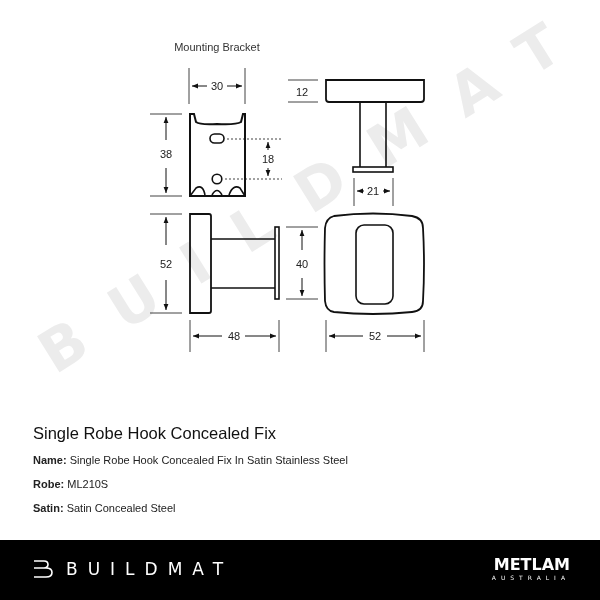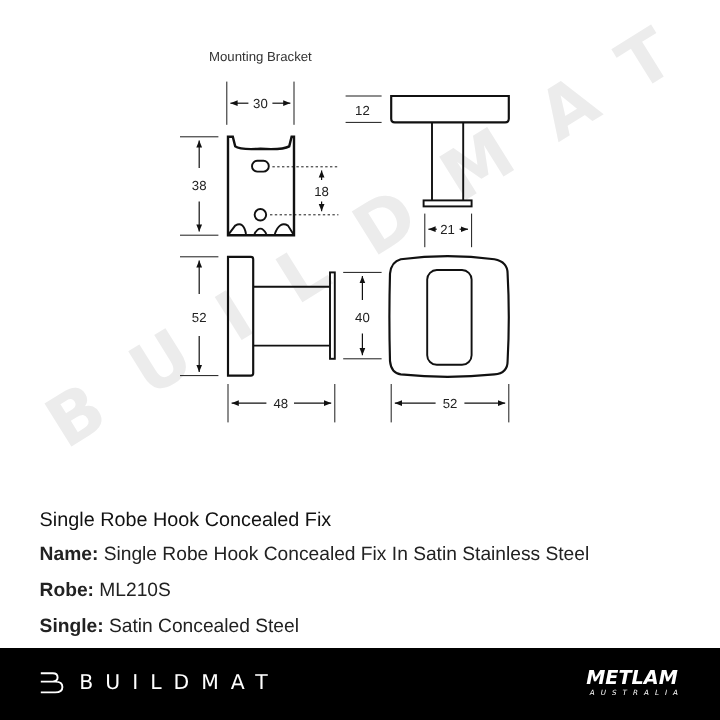--- a/index.html
+++ b/index.html
@@ -3,26 +3,26 @@
 <meta charset="utf-8">
 <style>
   html, body { margin: 0; padding: 0; }
   body { width: 600px; height: 600px; background: #ffffff; position: relative; overflow: hidden; font-family: "Liberation Sans", sans-serif; }
   #drawing { position: absolute; left: 0; top: 0; width: 600px; height: 420px; }
   .dim-text { font-family: "Liberation Sans", sans-serif; font-size: 11px; fill: #222; }
   .title-text { font-family: "Liberation Sans", sans-serif; font-size: 11px; fill: #333; }
   .wm-text { font-family: "DejaVu Sans", sans-serif; font-weight: bold; font-size: 58px; fill: #ececec; letter-spacing: 0px; }
   .info { position: absolute; left: 33px; top: 424px; color: #111; font-family: Liberation Sans, sans-serif; }
   .info h1 { margin: 0 0 11px 0; font-size: 16.5px; font-weight: normal; letter-spacing: 0px; color: #111; }
-  .info .row { font-size: 16px; margin-bottom: 12px; color: #222; }
+  .info .row { font-size: 11px; margin-bottom: 12px; color: #222; }
   .info .row b { font-weight: bold; }
   .footer { position: absolute; left: 0; top: 540px; width: 600px; height: 60px; background: #000; }
   .bm-logo { position: absolute; left: 32px; top: 19px; display: flex; align-items: center; }
   .bm-word { color: #fff; font-family: "DejaVu Sans", sans-serif; font-size: 17px; letter-spacing: 10px; margin-left: 12px; font-weight: normal; }
-  .metlam { position: absolute; right: 30px; top: 16px; text-align: left; color: #fff; font-style: italic; }
+  .metlam { position: absolute; right: 30px; top: 16px; text-align: right; color: #fff; }
   .metlam .m1 { font-family: "DejaVu Sans", sans-serif; font-weight: bold; font-size: 16px; letter-spacing: 0px; line-height: 17px; }
   .metlam .m2 { font-family: "DejaVu Sans", sans-serif; font-size: 6px; letter-spacing: 5px; line-height: 9px; margin-left: 3px; }
 </style>
 </head>
 <body>
 
 <svg id="drawing" viewBox="0 0 600 420" xmlns="http://www.w3.org/2000/svg">
   <defs>
     <marker id="arr" viewBox="0 0 10 10" refX="10" refY="5" markerWidth="6" markerHeight="6" orient="auto-start-reverse">
       <path d="M0,1 L10,5 L0,9 z" fill="#111"></path>
@@ -101,21 +101,21 @@
     <line x1="363" y1="336" x2="329" y2="336" stroke="#111" stroke-width="1" marker-end="url(#arr)"></line>
     <line x1="387" y1="336" x2="421" y2="336" stroke="#111" stroke-width="1" marker-end="url(#arr)"></line>
     <text class="dim-text" x="375" y="340" text-anchor="middle">52</text>
   </g>
 </svg>
 
 <div class="info">
   <h1>Single Robe Hook Concealed Fix</h1>
   <div class="row"><b>Name:</b> <span>Single Robe Hook Concealed Fix In Satin Stainless Steel</span></div>
   <div class="row"><b>Robe:</b> <span>ML210S</span></div>
-  <div class="row"><b>Single:</b> <span>Satin Concealed Steel</span></div>
+  <div class="row"><b>Satin:</b> <span>Satin Concealed Steel</span></div>
 </div>
 
 <div class="footer">
   <div class="bm-logo">
     <svg width="22" height="20" viewBox="0 0 22 20">
       <path d="M2,2 L12,2 Q16,2 16,5.5 Q16,8.5 12,9 L2,9 M2,9 L14,9 Q20,9 20,13.5 Q20,18 14,18 L2,18" fill="none" stroke="#fff" stroke-width="1.6"></path>
     </svg>
     <span class="bm-word">BUILDMAT</span>
   </div>
   <div class="metlam">

